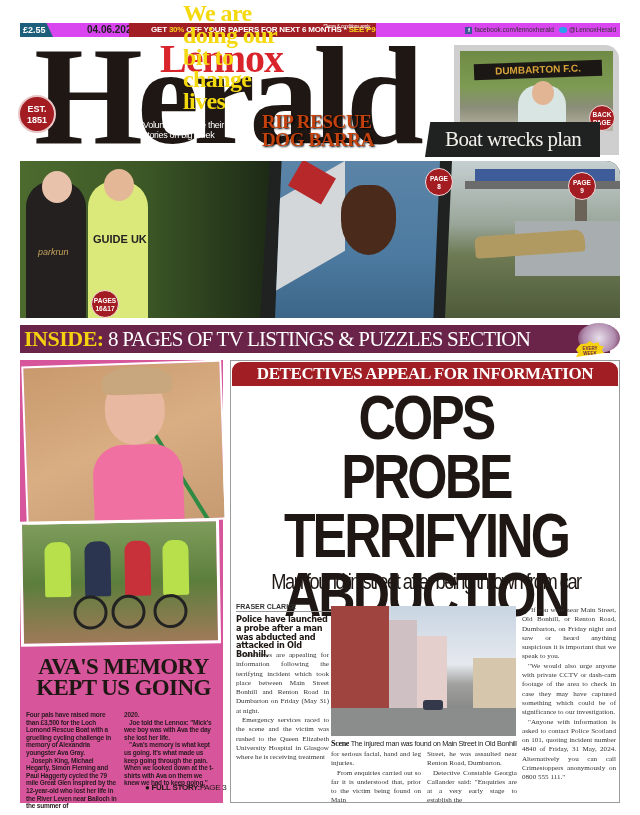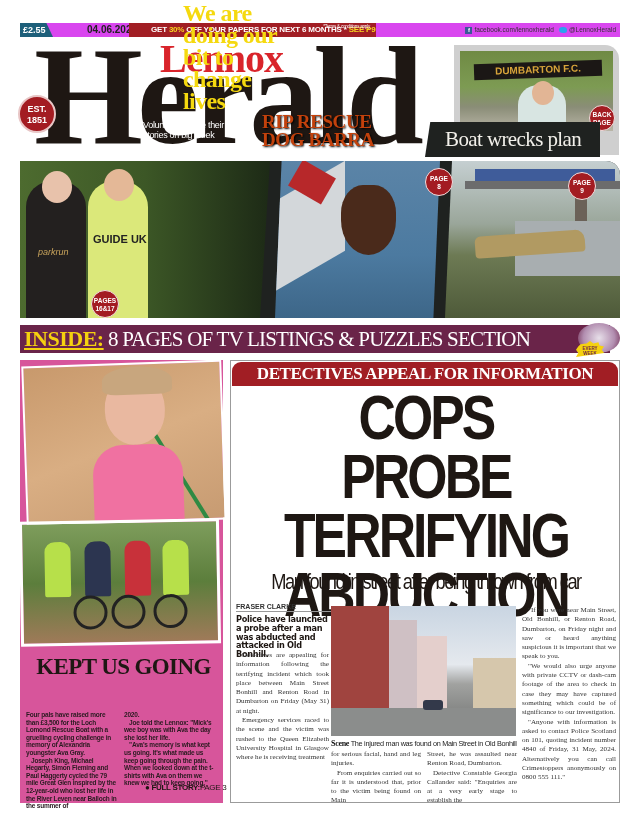--- a/index.html
+++ b/index.html
@@ -61,21 +61,21 @@
   .t3 .train { position: absolute; left: 30px; top: 8px; width: 140px; height: 12px; background: #3f5c9a; }
   .t3 .bridge { position: absolute; left: 20px; top: 20px; width: 155px; height: 8px; background: #6c6c6c; }
   .t3 .pier { position: absolute; left: 130px; top: 28px; width: 12px; height: 40px; background: #6b6258; }
   .t3 .water { position: absolute; left: 70px; top: 60px; width: 105px; height: 55px; background: #a8aeb0; }
   .t3 .hull { position: absolute; left: 30px; top: 72px; width: 110px; height: 22px; background: #b19a62; border-radius: 6px 10px 4px 4px; transform: rotate(-4deg); }
   .t3-band { position: absolute; left: 425px; top: 122px; width: 175px; height: 35px; background: #1f2220; clip-path: polygon(3% 0, 100% 0, 100% 100%, 0 100%); }
   .t3-title { position: absolute; left: 445px; top: 126px; font: 21px "Liberation Serif", serif; color: #f2f0ea; letter-spacing: -0.6px; line-height: 26px; }
 
   
   .inside { position: absolute; left: 20px; top: 325px; width: 590px; height: 28px; background: #6a2449; }
-  .inside-label { position: absolute; left: 4px; top: 0; font: bold 22px "Liberation Serif", serif; color: #f5d10f; line-height: 28px; letter-spacing: -0.5px; text-decoration: underline; }
+  .inside-label { position: absolute; left: 4px; top: 0; font: bold 22px "Liberation Serif", serif; color: #f5d10f; line-height: 28px; letter-spacing: -0.5px; }
   .inside-text { position: absolute; left: 88px; top: 0; font: 21px "Liberation Serif", serif; color: #fff; line-height: 28px; letter-spacing: -0.8px; white-space: nowrap; }
   .inside-orb { position: absolute; left: 578px; top: 323px; width: 42px; height: 30px; border-radius: 50%; background: radial-gradient(circle,#e7dfe9 0%,#b28eb0 60%,#6a2449 100%); }
   .every { position: absolute; left: 576px; top: 341px; width: 28px; height: 16px; background: #f5d10f; clip-path: polygon(50% 0,62% 15%,80% 8%,84% 28%,100% 35%,92% 55%,100% 75%,0 100%,8% 75%,0 55%,8% 35%,16% 20%,38% 15%);
            font: bold 4.5px "Liberation Sans", sans-serif; text-align: center; line-height: 5px; padding-top: 5px; color: #6a2449; }
 
   
   .pink { position: absolute; left: 20px; top: 360px; width: 203px; height: 443px; background: #d7559b; }
   .ph-girl { position: absolute; left: 24px; top: 363px; width: 200px; height: 160px; background: linear-gradient(160deg,#c8996c 0%,#d9ae83 50%,#c79b72 100%);
              transform: rotate(-2deg); border: 2px solid #fff; overflow: hidden; }
   .ph-girl .g-head { position: absolute; left: 80px; top: 10px; width: 60px; height: 70px; background: #e9b8a0; border-radius: 48%; }
@@ -217,20 +217,21 @@
 <div class="ph-bikes">
   <div class="rider" style="left:22px; background:#b7e04a;"></div>
   <div class="rider" style="left:62px; background:#2c3550;"></div>
   <div class="rider" style="left:102px; background:#c8313a;"></div>
   <div class="rider" style="left:140px; background:#b7e04a;"></div>
   <div class="wheel" style="left:50px;"></div>
   <div class="wheel" style="left:88px;"></div>
   <div class="wheel" style="left:130px;"></div>
 </div>
 <div class="ava-title">
+  <div>AVA'S MEMORY</div>
   <div>KEPT US GOING</div>
 </div>
 <div class="ava-col" style="left:26px;">
   <p>Four pals have raised more than £3,500 for the Loch Lomond Rescue Boat with a gruelling cycling challenge in memory of Alexandria youngster Ava Gray.</p>
   <p>Joseph King, Michael Hegarty, Simon Fleming and Paul Haggerty cycled the 79 mile Great Glen inspired by the 12-year-old who lost her life in the River Leven near Balloch in the summer of</p>
 </div>
 <div class="ava-col" style="left:124px;">
   <p>2020.</p>
   <p>Joe told the Lennox: "Mick's wee boy was with Ava the day she lost her life.</p>
   <p>"Ava's memory is what kept us going. It's what made us keep going through the pain. When we looked down at the t-shirts with Ava on them we knew we had to keep going."</p>

